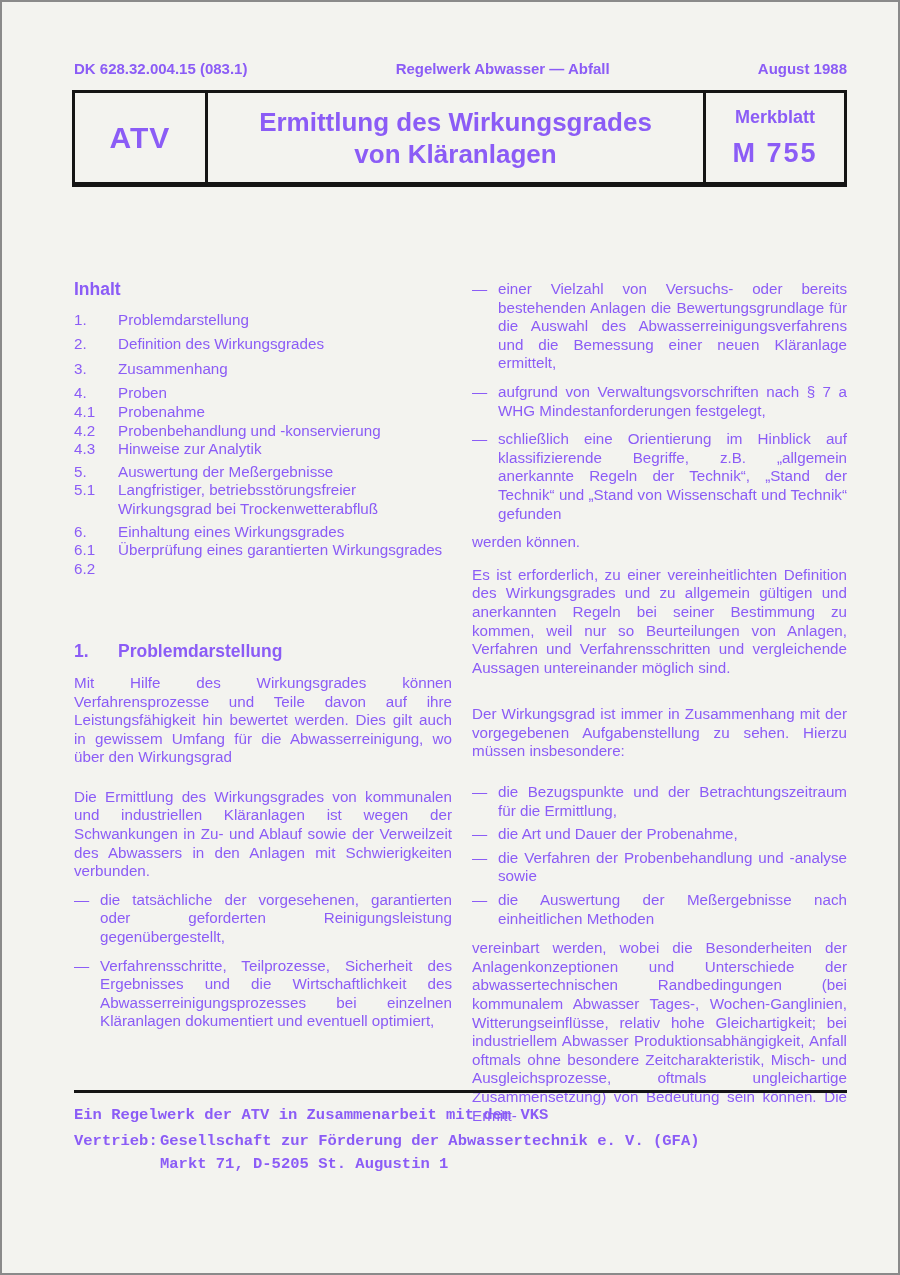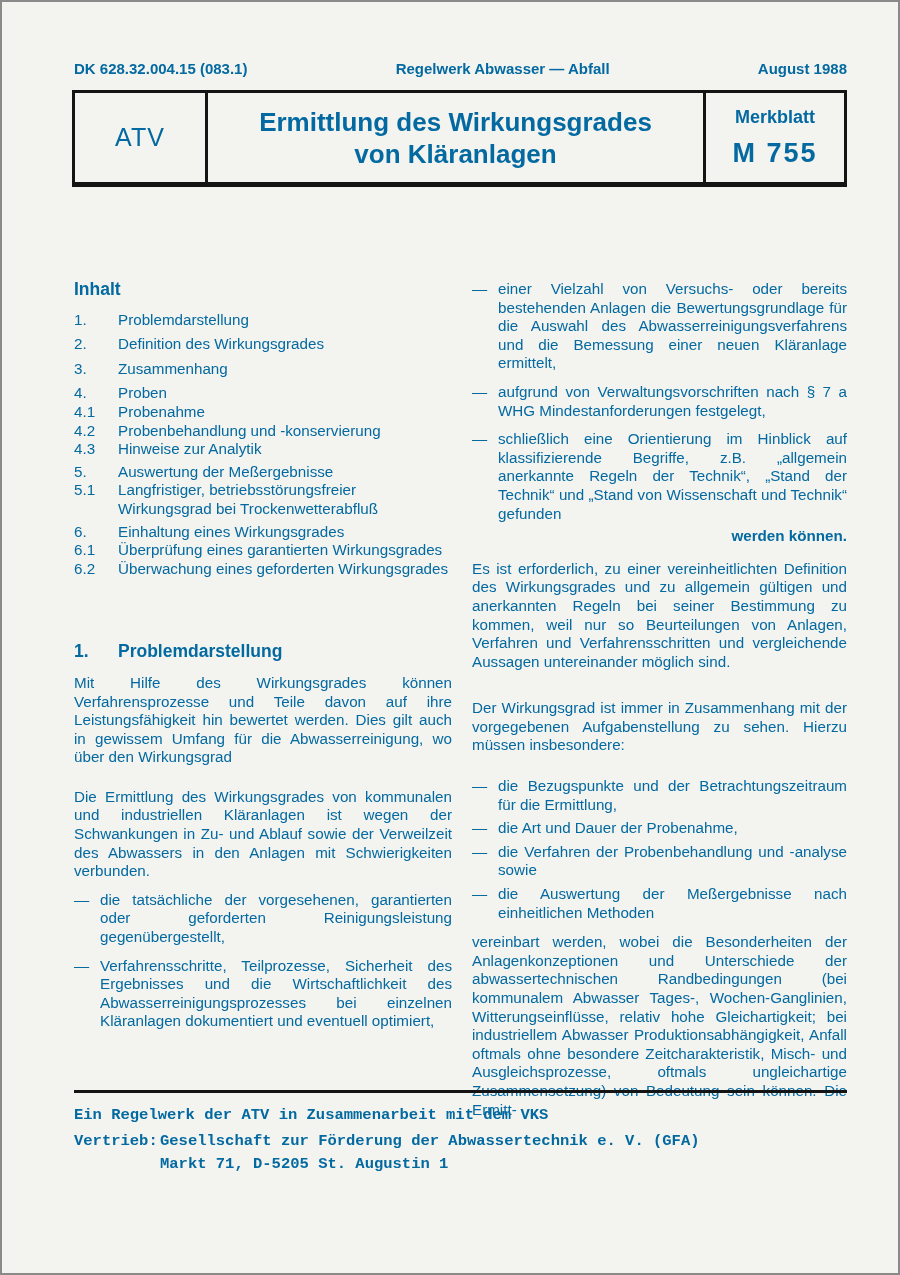--- a/index.html
+++ b/index.html
@@ -1,36 +1,36 @@
 <!DOCTYPE html>
 <html lang="de"><head>
 <meta charset="utf-8">
 <style>
   * { margin:0; padding:0; box-sizing:border-box; }
   html,body { background:#ffffff; }
   body { width:900px; height:1275px; }
   .page {
     position:relative; width:900px; height:1275px;
     background:#f3f3ef; border:2px solid #8a8a8a; overflow:hidden;
-    font-family:"Liberation Sans", sans-serif; color:#0369a1;
+    font-family:"Liberation Sans", sans-serif; color:#8b5cf6;
   }
   
   .header-row {
     position:absolute; left:72px; top:58px; width:773px;
     display:flex; justify-content:space-between; align-items:baseline;
     font-weight:bold; font-size:15px;
   }
   
   .title-box {
     position:absolute; left:70px; top:88px; width:775px; height:97px;
     border:3px solid #141414; border-bottom-width:5px;
     display:flex; align-items:stretch;
   }
   .cell { display:flex; flex-direction:column; justify-content:center; align-items:center; }
-  .cell-org { width:133px; border-right:3px solid #141414; font-size:25px; font-weight:normal; letter-spacing:1px; }
+  .cell-org { width:133px; border-right:3px solid #141414; font-size:30px; font-weight:bold; letter-spacing:1px; }
   .cell-title { flex:1; font-size:26px; font-weight:bold; line-height:32px; text-align:center; }
   .cell-doc { width:141px; border-left:3px solid #141414; font-weight:bold; }
   .doc-type { font-size:18px; }
   .doc-number { font-size:27px; margin-top:10px; letter-spacing:2px; }
   
   .col { position:absolute; top:278px; font-size:15.2px; line-height:18.6px; text-align:justify; }
   .col-left  { left:72px;  width:378px; }
   .col-right { left:470px; width:375px; }
   .toc-heading { font-size:17.5px; font-weight:bold; margin-bottom:12px; text-align:left; }
   .toc-row { display:flex; text-align:left; }
@@ -40,21 +40,21 @@
   .gap-top { margin-top:4px; }
   .sec-heading { display:flex; margin-top:64px; font-size:17.5px; font-weight:bold; text-align:left; }
   .sec-num { width:44px; flex:none; }
   .para { margin-top:13px; }
   .para-first { margin-top:21px; }
   .para-big-gap { margin-top:28px; }
   .bullet { display:flex; margin-top:10px; }
   .bullet .marker { width:26px; flex:none; }
   .bullet .btext { flex:1; text-align:justify; }
   .mt0 { margin-top:0; }
-  .plain-line { margin-top:4px; text-align:right;font-weight:bold; }
+  .plain-line { margin-top:10px; text-align:left; }
   .bullets-b .bullet { margin-top:5px; }
   .bullets-b .bullet.first { margin-top:22px; }
   
   .footer-rule { position:absolute; left:72px; top:1088px; width:773px; height:3px; background:#141414; }
   .footer {
     position:absolute; left:72px; top:1102px; width:773px;
     font-weight:bold; font-size:15.5px; line-height:23px; text-align:left;font-family:Liberation Mono, monospace;
   }
   .footer-line1 { margin-bottom:3px; }
   .distribution { display:flex; }
@@ -127,21 +127,20 @@
       <div class="toc-row gap-top">
         <span class="toc-num">6.</span>
         <span class="toc-label">Einhaltung eines Wirkungsgrades</span>
       </div>
       <div class="toc-row">
         <span class="toc-num">6.1</span>
         <span class="toc-label">Überprüfung eines garantierten Wirkungsgrades</span>
       </div>
       <div class="toc-row">
         <span class="toc-num">6.2</span>
-        <span class="toc-label">Überwachung eines geforderten Wirkungsgrades</span>
       </div>
     </div>
 
     <div class="sec-heading">
       <span class="sec-num">1.</span>
       <span>Problemdarstellung</span>
     </div>
 
     <p class="para">Mit Hilfe des Wirkungsgrades können Verfahrensprozesse und Teile davon auf ihre Leistungsfähigkeit hin bewertet werden. Dies gilt auch in gewissem Umfang für die Abwasserreinigung, wo über den Wirkungsgrad</p>
     <p class="para para-first">Die Ermittlung des Wirkungsgrades von kommunalen und industriellen Kläranlagen ist wegen der Schwankungen in Zu- und Ablauf sowie der Verweilzeit des Abwassers in den Anlagen mit Schwierigkeiten verbunden.</p>

